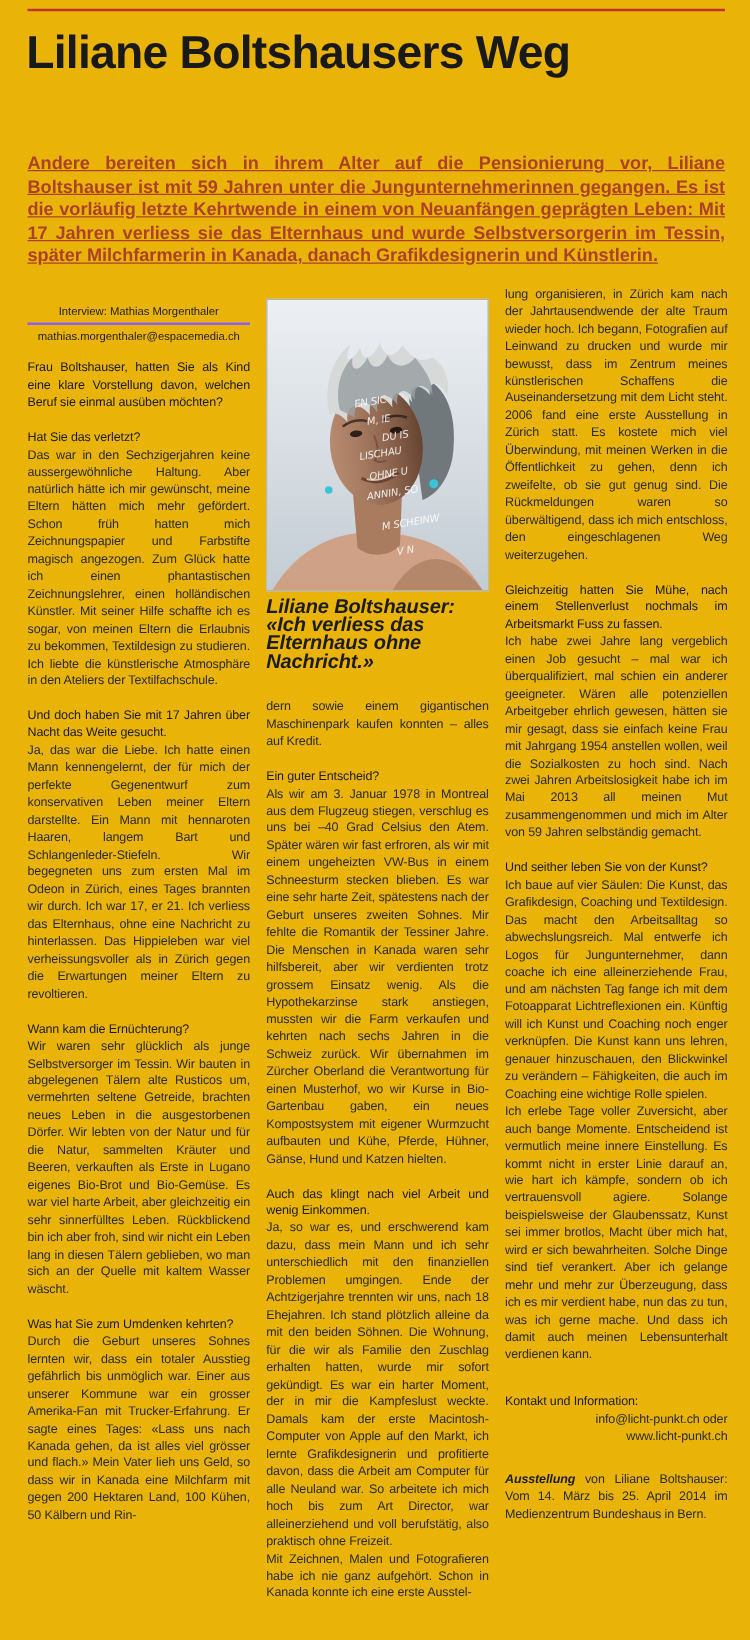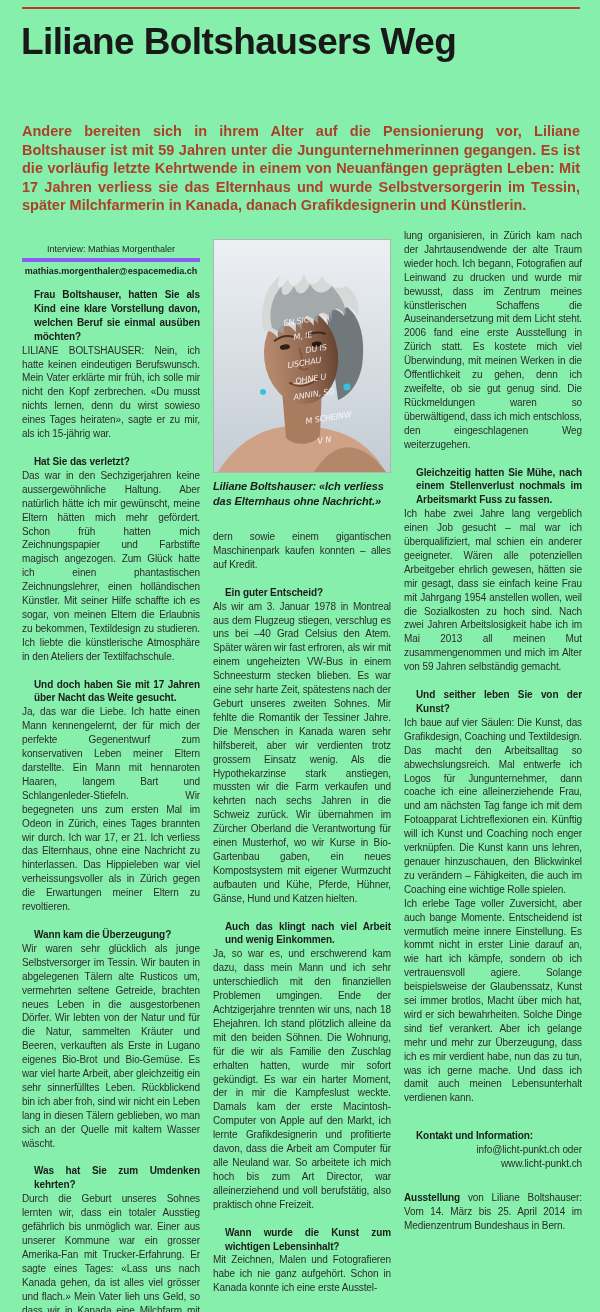--- a/index.html
+++ b/index.html
@@ -1,78 +1,77 @@
 <!DOCTYPE html>
 <html lang="de"><head>
 <meta charset="utf-8">
 <style>
   html,body { margin:0; padding:0; background:#ffffff; }
   .page {
     position:relative; width:600px; height:1312px; overflow:hidden;
-    background:#86efac; font-family:"Liberation Sans", sans-serif; color:#2c2c2c;
+    background:#eab308; font-family:"Liberation Sans", sans-serif; color:#2c2c2c;
   }
   .top-rule { position:absolute; left:22px; top:7px; width:558px; height:2px; }
   .headline {
     position:absolute; left:21px; top:20px; margin:0;
     font-size:37px; line-height:44px; font-weight:bold; color:#191919; letter-spacing:-0.6px;
   }
   .lead {
     position:absolute; left:22px; top:122px; width:558px; margin:0;
-    font-size:14.5px; line-height:18.6px; font-weight:bold; text-align:justify;
+    font-size:14.5px; line-height:18.6px; font-weight:bold; text-align:justify;text-decoration:underline;
   }
   .byline { position:absolute; left:22px; top:244px; width:178px; text-align:center; font-size:9px; color:#1f1f1f; }
-  .byline .name { padding-bottom:4px; border-bottom:4px solid #8b5cf6; }
-  .byline .email { font-weight:bold; padding-top:4px; }
+  .byline .name { padding-bottom:4px; border-bottom:2px solid #8b5cf6; }
+  .byline .email { font-weight:normal; padding-top:4px; }
   .col {
     position:absolute; width:178px;
     font-size:10px; line-height:13.9px; letter-spacing:-0.1px;
     text-align:justify; color:#2c2c2c;
   }
   .col-1 { left:22px;  top:288px; }
   .col-2 { left:213px; top:239px; }
   .col-3 { left:404px; top:229px; }
   .col p { margin:0; }
-  .col p.q { font-weight:bold; color:#1c1c1c; margin-top:14px;margin-left:12px; }
+  .col p.q { font-weight:normal; color:#1c1c1c; margin-top:14px; }
   .col p.q:first-child { margin-top:0; }
   .photo-fig { margin:0 0 0 0; }
   .photo-frame { width:176px; height:232px; border:1px solid #b3b3b3; background:#dfe4e8; overflow:hidden; }
   .caption {
     margin-top:6px; font-weight:bold; font-style:italic;
-    font-size:11px; line-height:14.5px; color:#1c1c1c; text-align:left;
+    font-size:16px; line-height:14.5px; color:#1c1c1c; text-align:left;
   }
   .after-photo { margin-top:22px !important; }
   .contact-h { margin-top:24px !important; }
   .contact-line { text-align:right; }
   .exh { margin-top:20px !important; }
-  .exh b { color:#1c1c1c; }
+  .exh b { color:#1c1c1c;font-style:italic; }
 </style>
 </head>
 <body>
 
 <div class="page">
 
   <div class="top-rule" style="background:#c03527;"></div>
 
   <h1 class="headline"><span>Liliane Boltshausers Weg</span><br></h1>
 
   <p class="lead" style="color:#ab4128;">Andere bereiten sich in ihrem Alter auf die Pensionierung vor, Liliane Boltshauser ist mit 59 Jahren unter die Jungunternehmerinnen gegangen. Es ist die vorläufig letzte Kehrtwende in einem von Neuanfängen geprägten Leben: Mit 17 Jahren verliess sie das Elternhaus und wurde Selbstversorgerin im Tessin, später Milchfarmerin in Kanada, danach Grafikdesignerin und Künstlerin.</p>
 
   <div class="byline">
     <div class="name">Interview: Mathias Morgenthaler</div>
     <div class="email">mathias.morgenthaler@espacemedia.ch</div>
   </div>
 
   <div class="col col-1">
     <p class="q">Frau Boltshauser, hatten Sie als Kind eine klare Vorstellung davon, welchen Beruf sie einmal ausüben möchten?</p>
-    <p class="a">LILIANE BOLTSHAUSER: Nein, ich hatte keinen eindeutigen Berufswunsch. Mein Vater erklärte mir früh, ich solle mir nicht den Kopf zerbrechen. «Du musst nichts lernen, denn du wirst sowieso eines Tages heiraten», sagte er zu mir, als ich 15-jährig war.</p>
     <p class="q">Hat Sie das verletzt?</p>
     <p class="a">Das war in den Sechzigerjahren keine aussergewöhnliche Haltung. Aber natürlich hätte ich mir gewünscht, meine Eltern hätten mich mehr gefördert. Schon früh hatten mich Zeichnungspapier und Farbstifte magisch angezogen. Zum Glück hatte ich einen phantastischen Zeichnungslehrer, einen holländischen Künstler. Mit seiner Hilfe schaffte ich es sogar, von meinen Eltern die Erlaubnis zu bekommen, Textildesign zu studieren. Ich liebte die künstlerische Atmosphäre in den Ateliers der Textilfachschule.</p>
     <p class="q">Und doch haben Sie mit 17 Jahren über Nacht das Weite gesucht.</p>
     <p class="a">Ja, das war die Liebe. Ich hatte einen Mann kennengelernt, der für mich der perfekte Gegenentwurf zum konservativen Leben meiner Eltern darstellte. Ein Mann mit hennaroten Haaren, langem Bart und Schlangenleder-Stiefeln. Wir begegneten uns zum ersten Mal im Odeon in Zürich, eines Tages brannten wir durch. Ich war 17, er 21. Ich verliess das Elternhaus, ohne eine Nachricht zu hinterlassen. Das Hippieleben war viel verheissungsvoller als in Zürich gegen die Erwartungen meiner Eltern zu revoltieren.</p>
-    <p class="q">Wann kam die Überzeugung?</p>
+    <p class="q">Wann kam die Ernüchterung?</p>
     <p class="a">Wir waren sehr glücklich als junge Selbstversorger im Tessin. Wir bauten in abgelegenen Tälern alte Rusticos um, vermehrten seltene Getreide, brachten neues Leben in die ausgestorbenen Dörfer. Wir lebten von der Natur und für die Natur, sammelten Kräuter und Beeren, verkauften als Erste in Lugano eigenes Bio-Brot und Bio-Gemüse. Es war viel harte Arbeit, aber gleichzeitig ein sehr sinnerfülltes Leben. Rückblickend bin ich aber froh, sind wir nicht ein Leben lang in diesen Tälern geblieben, wo man sich an der Quelle mit kaltem Wasser wäscht.</p>
     <p class="q">Was hat Sie zum Umdenken kehrten?</p>
     <p class="a">Durch die Geburt unseres Sohnes lernten wir, dass ein totaler Ausstieg gefährlich bis unmöglich war. Einer aus unserer Kommune war ein grosser Amerika-Fan mit Trucker-Erfahrung. Er sagte eines Tages: «Lass uns nach Kanada gehen, da ist alles viel grösser und flach.» Mein Vater lieh uns Geld, so dass wir in Kanada eine Milchfarm mit gegen 200 Hektaren Land, 100 Kühen, 50 Kälbern und Rin-</p>
   </div>
 
   <div class="col col-2">
     <figure class="photo-fig">
       <div class="photo-frame">
         <svg width="176" height="232" viewBox="0 0 176 232" xmlns="http://www.w3.org/2000/svg">
           <defs>
@@ -131,21 +130,20 @@
         </svg>
       </div>
       <figcaption class="caption">Liliane Boltshauser: «Ich verliess das Elternhaus ohne Nachricht.»</figcaption>
     </figure>
 
     <p class="a after-photo">dern sowie einem gigantischen Maschinenpark kaufen konnten – alles auf Kredit.</p>
     <p class="q">Ein guter Entscheid?</p>
     <p class="a">Als wir am 3. Januar 1978 in Montreal aus dem Flugzeug stiegen, verschlug es uns bei –40 Grad Celsius den Atem. Später wären wir fast erfroren, als wir mit einem ungeheizten VW-Bus in einem Schneesturm stecken blieben. Es war eine sehr harte Zeit, spätestens nach der Geburt unseres zweiten Sohnes. Mir fehlte die Romantik der Tessiner Jahre. Die Menschen in Kanada waren sehr hilfsbereit, aber wir verdienten trotz grossem Einsatz wenig. Als die Hypothekarzinse stark anstiegen, mussten wir die Farm verkaufen und kehrten nach sechs Jahren in die Schweiz zurück. Wir übernahmen im Zürcher Oberland die Verantwortung für einen Musterhof, wo wir Kurse in Bio-Gartenbau gaben, ein neues Kompostsystem mit eigener Wurmzucht aufbauten und Kühe, Pferde, Hühner, Gänse, Hund und Katzen hielten.</p>
     <p class="q">Auch das klingt nach viel Arbeit und wenig Einkommen.</p>
     <p class="a">Ja, so war es, und erschwerend kam dazu, dass mein Mann und ich sehr unterschiedlich mit den finanziellen Problemen umgingen. Ende der Achtzigerjahre trennten wir uns, nach 18 Ehejahren. Ich stand plötzlich alleine da mit den beiden Söhnen. Die Wohnung, für die wir als Familie den Zuschlag erhalten hatten, wurde mir sofort gekündigt. Es war ein harter Moment, der in mir die Kampfeslust weckte. Damals kam der erste Macintosh-Computer von Apple auf den Markt, ich lernte Grafikdesignerin und profitierte davon, dass die Arbeit am Computer für alle Neuland war. So arbeitete ich mich hoch bis zum Art Director, war alleinerziehend und voll berufstätig, also praktisch ohne Freizeit.</p>
-    <p class="q">Wann wurde die Kunst zum wichtigen Lebensinhalt?</p>
     <p class="a">Mit Zeichnen, Malen und Fotografieren habe ich nie ganz aufgehört. Schon in Kanada konnte ich eine erste Ausstel-</p>
   </div>
 
   <div class="col col-3">
     <p class="a">lung organisieren, in Zürich kam nach der Jahrtausendwende der alte Traum wieder hoch. Ich begann, Fotografien auf Leinwand zu drucken und wurde mir bewusst, dass im Zentrum meines künstlerischen Schaffens die Auseinandersetzung mit dem Licht steht. 2006 fand eine erste Ausstellung in Zürich statt. Es kostete mich viel Überwindung, mit meinen Werken in die Öffentlichkeit zu gehen, denn ich zweifelte, ob sie gut genug sind. Die Rückmeldungen waren so überwältigend, dass ich mich entschloss, den eingeschlagenen Weg weiterzugehen.</p>
     <p class="q">Gleichzeitig hatten Sie Mühe, nach einem Stellenverlust nochmals im Arbeitsmarkt Fuss zu fassen.</p>
     <p class="a">Ich habe zwei Jahre lang vergeblich einen Job gesucht – mal war ich überqualifiziert, mal schien ein anderer geeigneter. Wären alle potenziellen Arbeitgeber ehrlich gewesen, hätten sie mir gesagt, dass sie einfach keine Frau mit Jahrgang 1954 anstellen wollen, weil die Sozialkosten zu hoch sind. Nach zwei Jahren Arbeitslosigkeit habe ich im Mai 2013 all meinen Mut zusammengenommen und mich im Alter von 59 Jahren selbständig gemacht.</p>
     <p class="q">Und seither leben Sie von der Kunst?</p>
     <p class="a">Ich baue auf vier Säulen: Die Kunst, das Grafikdesign, Coaching und Textildesign. Das macht den Arbeitsalltag so abwechslungsreich. Mal entwerfe ich Logos für Jungunternehmer, dann coache ich eine alleinerziehende Frau, und am nächsten Tag fange ich mit dem Fotoapparat Lichtreflexionen ein. Künftig will ich Kunst und Coaching noch enger verknüpfen. Die Kunst kann uns lehren, genauer hinzuschauen, den Blickwinkel zu verändern – Fähigkeiten, die auch im Coaching eine wichtige Rolle spielen.</p>
     <p class="a">Ich erlebe Tage voller Zuversicht, aber auch bange Momente. Entscheidend ist vermutlich meine innere Einstellung. Es kommt nicht in erster Linie darauf an, wie hart ich kämpfe, sondern ob ich vertrauensvoll agiere. Solange beispielsweise der Glaubenssatz, Kunst sei immer brotlos, Macht über mich hat, wird er sich bewahrheiten. Solche Dinge sind tief verankert. Aber ich gelange mehr und mehr zur Überzeugung, dass ich es mir verdient habe, nun das zu tun, was ich gerne mache. Und dass ich damit auch meinen Lebensunterhalt verdienen kann.</p>

